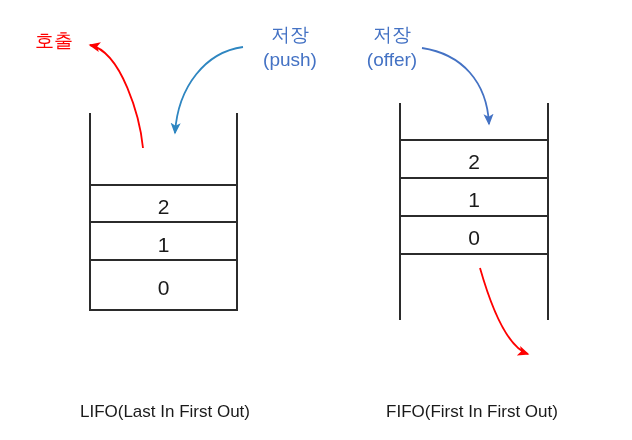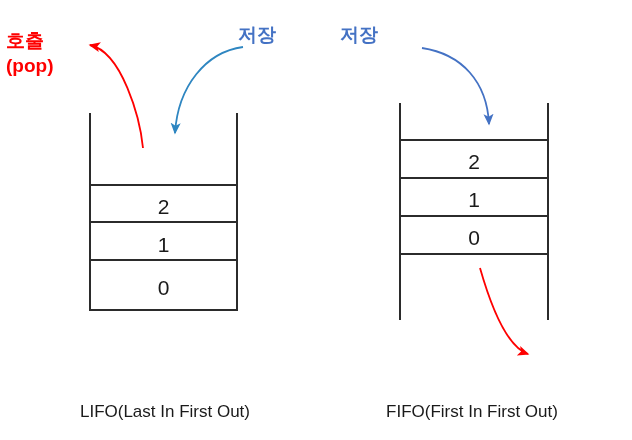--- a/index.html
+++ b/index.html
@@ -20,24 +20,24 @@
   }
   .svg-layer {
     position: absolute;
     left: 0;
     top: 0;
     width: 632px;
     height: 440px;
   }
   .label {
     position: absolute;
-    font-weight: bold;
+    font-weight: normal;
     font-size: 19px;
     line-height: 25px;
-    text-align: left;
+    text-align: center;
     white-space: nowrap;
   }
   .label .ko,
   .label .en {
     display: block;
   }
   .label-pop {
     left: 6px;
     top: 28px;
     width: 96px;
@@ -123,29 +123,30 @@
 
     <path d="M243,47 C206,52 178,86 175,133" fill="none" stroke="#2e86c1" stroke-width="1.8" marker-end="url(#arrow-blue-bright)"></path>
 
     <path d="M422,48 C462,54 487,82 489,124" fill="none" stroke="#4472c4" stroke-width="1.8" marker-end="url(#arrow-blue)"></path>
 
     <path d="M480,268 C492,310 508,347 528,354" fill="none" stroke="#fe0000" stroke-width="1.8" marker-end="url(#arrow-red)"></path>
   </svg>
 
   <div class="label label-pop">
     <span class="ko">호출</span>
-    <span class="en">(pop)</span>
   </div>
 
   <div class="label label-push">
     <span class="ko">저장</span>
+    <span class="en">(push)</span>
   </div>
 
   <div class="label label-offer">
     <span class="ko">저장</span>
+    <span class="en">(offer)</span>
   </div>
 
   <div class="label label-poll">
   </div>
 
   <div class="cell-value" style="left:90px; top:196px; width:147px;">2</div>
   <div class="cell-value" style="left:90px; top:234px; width:147px;">1</div>
   <div class="cell-value" style="left:90px; top:277px; width:147px;">0</div>
 
   <div class="cell-value" style="left:400px; top:151px; width:148px;">2</div>

